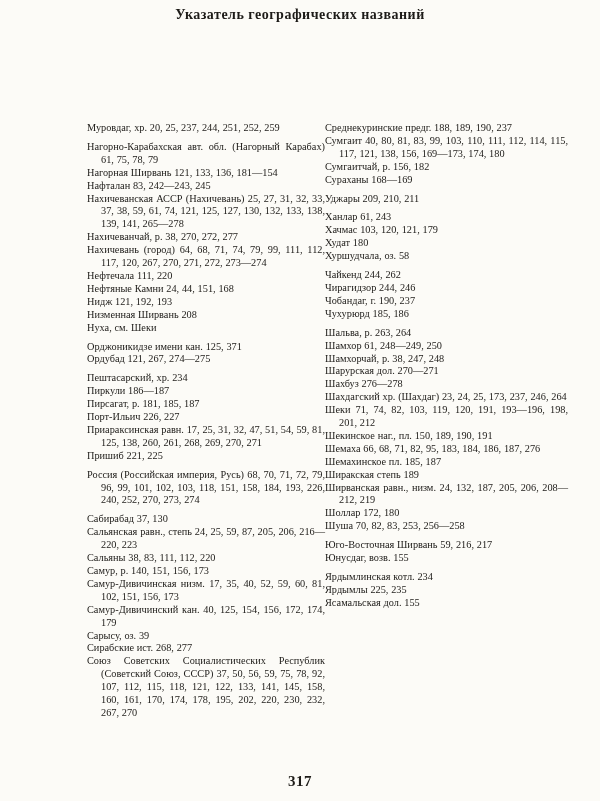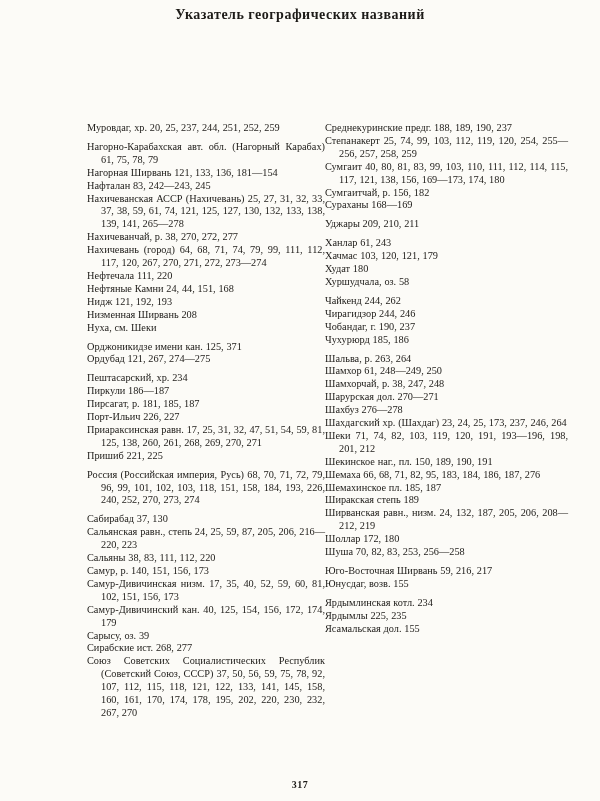--- a/index.html
+++ b/index.html
@@ -55,21 +55,21 @@
     text-indent: -14px;
     word-spacing: 0.2px;
   }
   .folio {
     position: absolute;
     bottom: 11px;
     left: 0;
     width: 100%;
     text-align: center;
     font-weight: bold;
-    font-size: 10px;
+    font-size: 15px;
     letter-spacing: 0.5px;
   }
 </style>
 </head>
 <body>
 
 <div class="page">
 
   <div class="running-head">Указатель географических названий</div>
 
@@ -114,21 +114,20 @@
           <p class="entry">Самур-Дивичинская низм. 17, 35, 40, 52, 59, 60, 81, 102, 151, 156, 173</p>
           <p class="entry">Самур-Дивичинский кан. 40, 125, 154, 156, 172, 174, 179</p>
           <p class="entry">Сарысу, оз. 39</p>
           <p class="entry">Сирабские ист. 268, 277</p>
           <p class="entry">Союз Советских Социалистических Республик (Советский Союз, СССР) 37, 50, 56, 59, 75, 78, 92, 107, 112, 115, 118, 121, 122, 133, 141, 145, 158, 160, 161, 170, 174, 178, 195, 202, 220, 230, 232, 267, 270</p>
         </div>
       </div>
     <div class="col col-right" id="col-right">
         <div class="group">
           <p class="entry">Среднекуринские предг. 188, 189, 190, 237</p>
-          <p class="entry">Степанакерт 25, 74, 99, 103, 112, 119, 120, 254, 255—256, 257, 258, 259</p>
           <p class="entry">Сумгаит 40, 80, 81, 83, 99, 103, 110, 111, 112, 114, 115, 117, 121, 138, 156, 169—173, 174, 180</p>
           <p class="entry">Сумгаитчай, р. 156, 182</p>
           <p class="entry">Сураханы 168—169</p>
         </div>
         <div class="group">
           <p class="entry">Уджары 209, 210, 211</p>
         </div>
         <div class="group">
           <p class="entry">Ханлар 61, 243</p>
           <p class="entry">Хачмас 103, 120, 121, 179</p>

